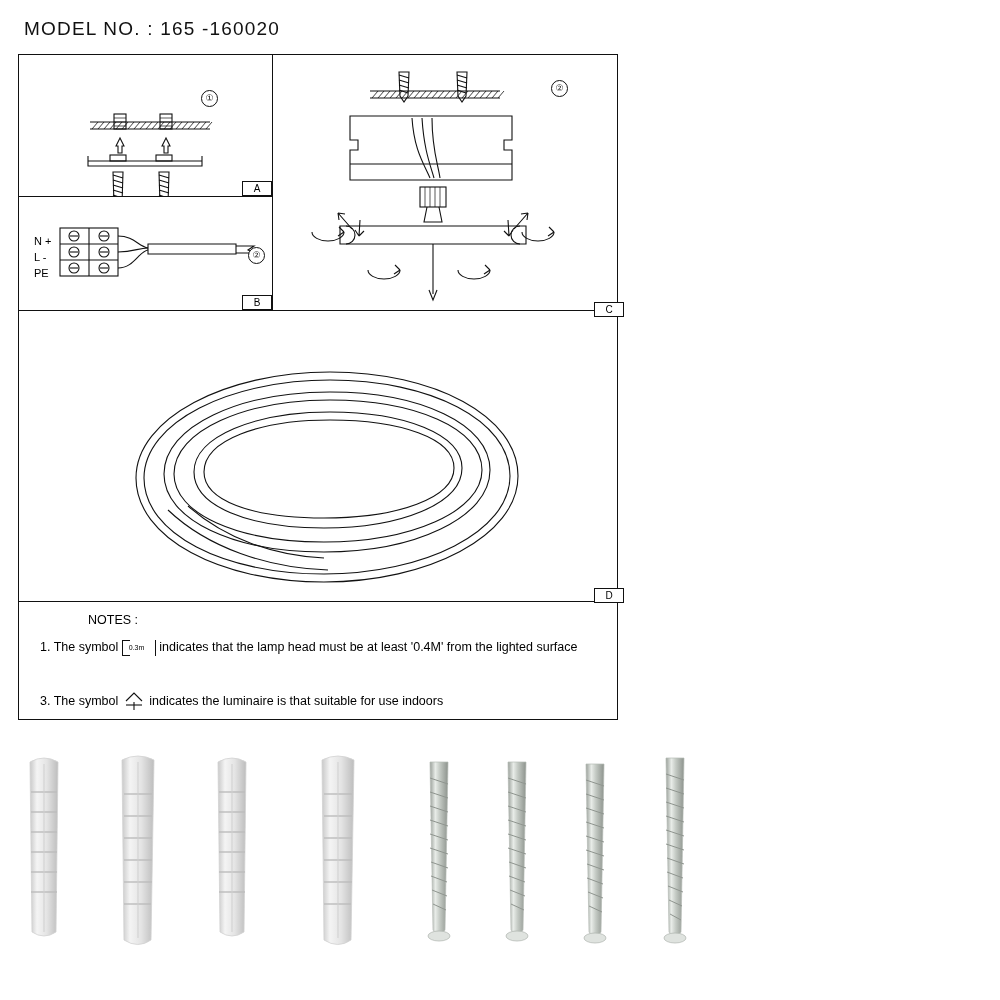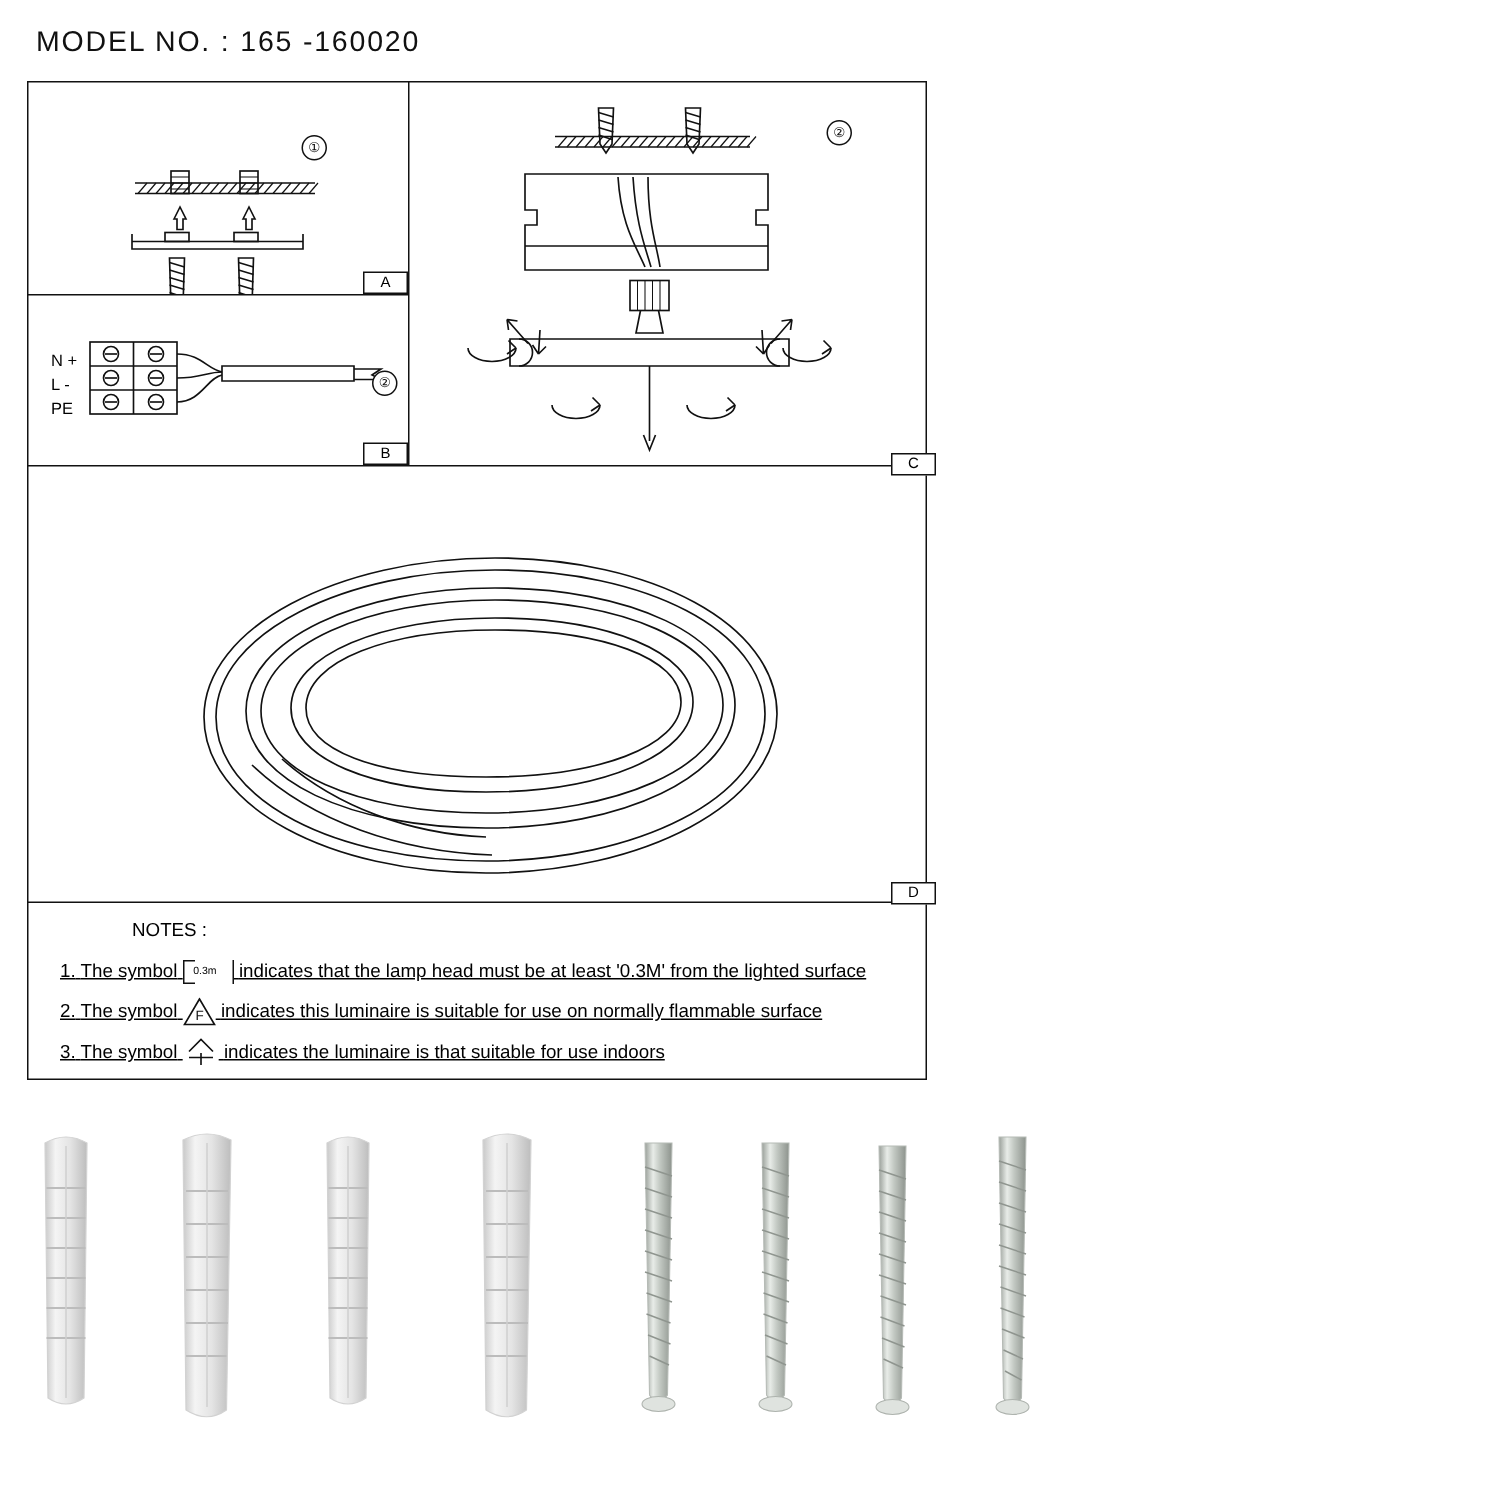--- a/index.html
+++ b/index.html
@@ -31,21 +31,21 @@
   }
 
   
   .circnum{
     position:absolute;width:15px;height:15px;border:1.1px solid #111;border-radius:50%;
     font-size:9px;line-height:14px;text-align:center;color:#111;background:#fff;
   }
 
   
   .notes-title{position:absolute;left:40px;top:613px;font-size:12.5px;margin-left:48px;}
-  .note{position:absolute;font-size:12.5px;white-space:nowrap;text-decoration:underline;}
+  .note{position:absolute;font-size:12.5px;white-space:nowrap;}
   .note1{left:40px;top:639px;}
   .note2{left:40px;top:665px;}
   .note3{left:40px;top:691px;}
 
   .sym{display:inline-block;position:relative;vertical-align:middle;}
 
   
   .sym-dist{width:34px;height:18px;}
   .sym-dist .bar{position:absolute;left:0;top:1px;width:1.2px;height:16px;background:#111;}
   .sym-dist .bar2{position:absolute;left:0;top:1px;width:8px;height:1.2px;background:#111;}
@@ -291,34 +291,23 @@
   <div class="notes-title">NOTES :</div>
 
   <div class="note note1">
     <span>1.</span>
     <span>The symbol</span>
     <span class="sym sym-dist">
       <span class="bar"></span><span class="bar2"></span><span class="bar3"></span>
       <span class="lbl">0.3m</span>
       <span class="rbar"></span>
     </span>
-    <span>indicates that the lamp head must be at least '0.3M' from the lighted surface</span>
-  </div>
-
-  <div class="note note2">
-    <span>2.</span>
-    <span>The symbol</span>
-    <span class="sym sym-f">
-      <svg width="22" height="20" viewBox="0 0 22 20">
-        <polygon points="11,1 21,18 1,18" fill="none" stroke="#111" stroke-width="1.1"></polygon>
-        <text x="11" y="15" font-size="9" text-anchor="middle" font-family="Liberation Sans, sans-serif" fill="#111">F</text>
-      </svg>
-    </span>
-    <span>indicates this luminaire is suitable for use on normally flammable surface</span>
-  </div>
+    <span>indicates that the lamp head must be at least '0.4M' from the lighted surface</span>
+  </div>
+
 
   <div class="note note3">
     <span>3.</span>
     <span>The symbol</span>
     <span class="sym sym-in">
       <svg width="24" height="22" viewBox="0 0 24 22">
         <g fill="none" stroke="#111" stroke-width="1.1">
           <path d="M4 10 L12 2 L20 10"></path>
           <path d="M4 14 L20 14"></path>
           <path d="M12 11 L12 19"></path>

